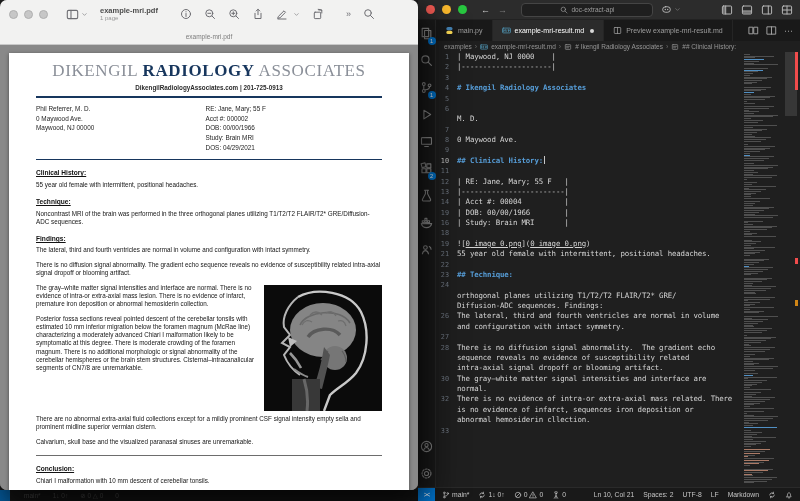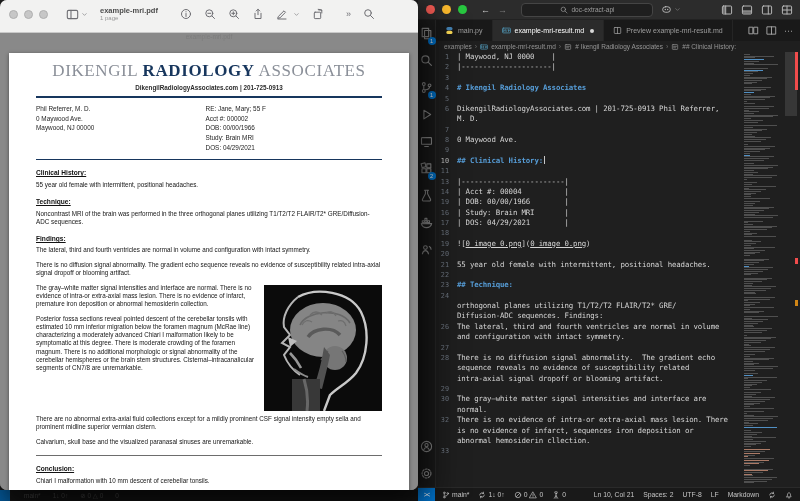--- a/index.html
+++ b/index.html
@@ -82,21 +82,21 @@
   
   .bg-statusbar { position:absolute; left:0; top:490px; width:418px; height:11px; background:#151515; z-index:1;
                   display:flex; align-items:center; font-size:6.5px; color:rgba(200,200,200,0.32); overflow:hidden; }
   .bg-remote { width:10px; height:11px; background:rgba(0,120,212,0.75); margin-right:14px; }
   .bg-item { margin-right:12px; white-space:nowrap; }
 
   
   .preview { position:absolute; left:0; top:0; width:418px; height:490px; z-index:5; border-radius:7px;
              overflow:hidden; box-shadow:14px 10px 34px rgba(0,0,0,0.5), 0 16px 30px rgba(0,0,0,0.45);
              background:#898989; }
-  .pv-toolbar { height:33px; background:#f2f2f1; border-bottom:1px solid #c9c9c9; }
+  .pv-toolbar { height:45px; background:#f2f2f1; border-bottom:1px solid #c9c9c9; }
   .pv-row1 { height:28px; display:flex; align-items:center; }
   .pv-traffic { display:flex; gap:6px; margin-left:9px; }
   .pv-sidebarbtn { display:flex; align-items:center; gap:2px; margin-left:18px; color:#6e6e73; }
   .pv-sidebarbtn .ico { width:13px; height:13px; } .pv-sidebarbtn .ico.ch { width:7px; height:7px; }
   .pv-titleblock { margin-left:12px; line-height:1.1; }
   .pv-title { font-size:7.5px; font-weight:bold; color:#4c4c4c; }
   .pv-sub { font-size:6px; color:#979797; }
   .pv-icons { display:flex; align-items:center; gap:12px; margin-left:22px; color:#6e6e73; }
   .pv-icons .ico { width:12px; height:12px; }
   .pv-icons .ico.ch { width:7px; height:7px; margin-left:-7px; }
@@ -389,21 +389,20 @@
             <div class="crow h1">
               <span class="lnum">4</span>
               <span class="ltext"># Ikengil Radiology Associates</span>
             </div>
             <div class="crow">
               <span class="lnum">5</span>
               <span class="ltext"></span>
             </div>
             <div class="crow">
               <span class="lnum">6</span>
-              <span class="ltext">DikengilRadiologyAssociates.com | 201-725-0913 Phil Referrer,</span>
             </div>
             <div class="crow">
               <span class="lnum"></span>
               <span class="ltext">M. D.</span>
             </div>
             <div class="crow">
               <span class="lnum">7</span>
               <span class="ltext"></span>
             </div>
             <div class="crow">
@@ -417,52 +416,48 @@
             <div class="crow h2 current">
               <span class="lnum">10</span>
               <span class="ltext">## Clinical History:</span>
               <span class="cursor"></span>
             </div>
             <div class="crow">
               <span class="lnum">11</span>
               <span class="ltext"></span>
             </div>
             <div class="crow">
+              <span class="lnum">12</span>
+              <span class="ltext">| RE: Jane, Mary; 55 F   |</span>
+            </div>
+            <div class="crow">
               <span class="lnum">13</span>
               <span class="ltext">|------------------------|</span>
             </div>
             <div class="crow">
               <span class="lnum">14</span>
               <span class="ltext">| Acct #: 00004          |</span>
             </div>
             <div class="crow">
               <span class="lnum">19</span>
               <span class="ltext">| DOB: 00/00/1966        |</span>
             </div>
             <div class="crow">
               <span class="lnum">16</span>
               <span class="ltext">| Study: Brain MRI       |</span>
-            </div>
-            <div class="crow">
-              <span class="lnum">17</span>
-              <span class="ltext">| DOS: 04/29/2021        |</span>
             </div>
             <div class="crow">
               <span class="lnum">18</span>
               <span class="ltext"></span>
             </div>
             <div class="crow link">
               <span class="lnum">19</span>
               <span class="ltext"><span>![</span><span class="lnk">0_image_0.png</span><span>](</span><span class="lnk">0_image_0.png</span><span>)</span></span>
             </div>
             <div class="crow">
-              <span class="lnum">20</span>
-              <span class="ltext"></span>
-            </div>
-            <div class="crow">
               <span class="lnum">21</span>
               <span class="ltext">55 year old female with intermittent, positional headaches.</span>
             </div>
             <div class="crow">
               <span class="lnum">22</span>
               <span class="ltext"></span>
             </div>
             <div class="crow h2">
               <span class="lnum">23</span>
               <span class="ltext">## Technique:</span>
@@ -497,34 +492,30 @@
             </div>
             <div class="crow">
               <span class="lnum"></span>
               <span class="ltext">sequence reveals no evidence of susceptibility related</span>
             </div>
             <div class="crow">
               <span class="lnum"></span>
               <span class="ltext">intra-axial signal dropoff or blooming artifact.</span>
             </div>
             <div class="crow">
-              <span class="lnum">29</span>
-              <span class="ltext"></span>
-            </div>
-            <div class="crow">
               <span class="lnum">30</span>
               <span class="ltext">The gray–white matter signal intensities and interface are</span>
             </div>
             <div class="crow">
               <span class="lnum"></span>
               <span class="ltext">normal.</span>
             </div>
             <div class="crow">
               <span class="lnum">32</span>
-              <span class="ltext">There is no evidence of intra-or extra-axial mass lesion. There</span>
+              <span class="ltext">There is no evidence of intra-or extra-axial mass related. There</span>
             </div>
             <div class="crow">
               <span class="lnum"></span>
               <span class="ltext">is no evidence of infarct, sequences iron deposition or</span>
             </div>
             <div class="crow">
               <span class="lnum"></span>
               <span class="ltext">abnormal hemosiderin cllection.</span>
             </div>
             <div class="crow">

